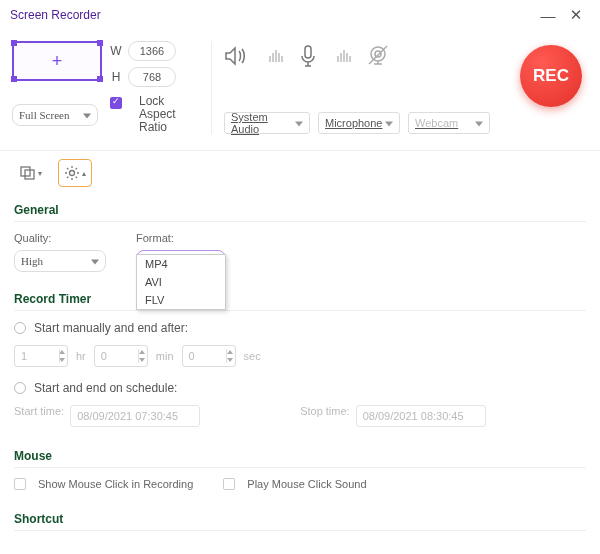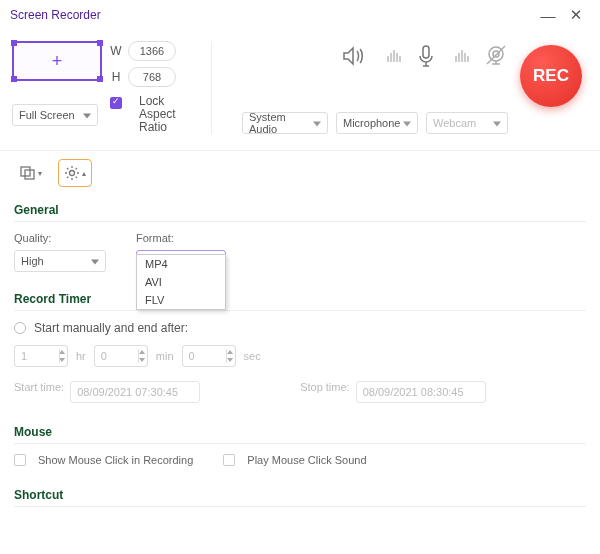--- a/index.html
+++ b/index.html
@@ -15,27 +15,27 @@
 .capture-box::before,.capture-box::after{content:"";position:absolute;width:6px;height:6px;background:#7b4ae0;}
 .capture-box::before{top:-3px;left:-3px;}
 .capture-box::after{bottom:-3px;right:-3px;}
 .capture-box .c1,.capture-box .c2{position:absolute;width:6px;height:6px;background:#7b4ae0;}
 .capture-box .c1{top:-3px;right:-3px;}
 .capture-box .c2{bottom:-3px;left:-3px;}
 .dims { display:flex; flex-direction:column; gap:6px; }
 .dimrow { display:flex; align-items:center; gap:6px; }
 .dimrow .lbl{ width:12px; text-align:center; color:#555;}
 .dims input { width:48px; height:20px; border:1px solid #ddd; border-radius:10px; text-align:center; font-size:11px; color:#555; }
-.select{ height:22px; border:1px solid #ddd; border-radius:3px; background:#fff; padding:0 18px 0 6px; font-size:11px; color:#555; position:relative; display:inline-flex; align-items:center;}
+.select{ height:22px; border:1px solid #ddd; border-radius:8px; background:#fff; padding:0 18px 0 6px; font-size:11px; color:#555; position:relative; display:inline-flex; align-items:center;font-family:Liberation Serif, serif;}
 .select::after{content:"";position:absolute;right:6px;top:50%;transform:translateY(-30%);border-left:4px solid transparent;border-right:4px solid transparent;border-top:5px solid #888;}
 .lock-row{ display:flex; align-items:flex-start; gap:17px; margin-left:2px;}
 .chk{ width:12px;height:12px;border:1px solid #7b4ae0; background:#7b4ae0; position:relative; border-radius:2px; margin-top:2px;}
 .chk::after{content:"✓";color:#fff;font-size:9px;position:absolute;top:-2px;left:1px;}
 .region-row2{ display:flex; gap:10px; align-items:center;}
-.devcol{ flex:1; display:flex; flex-direction:column; align-items:flex-end; justify-content:space-between; padding:0 4px;}
+.devcol{ flex:1; display:flex; flex-direction:column; align-items:flex-start; justify-content:space-between; padding:0 4px;text-decoration:underline;}
 .devicons{ display:flex; gap:15px; align-items:center; height:30px;}
 .devrow{ display:flex; gap:8px; padding-top:6px;}
 .devsel{ height:22px; border:1px solid #ddd; border-radius:3px; background:#fff; font-size:11px; color:#555; padding:0 16px 0 6px; position:relative; display:flex; align-items:center;}
 .devsel.disabled{ color:#bbb;}
 .devsel::after{content:"";position:absolute;right:6px;top:50%;transform:translateY(-30%);border-left:4px solid transparent;border-right:4px solid transparent;border-top:5px solid #999;}
 .recbtn{ width:62px; height:62px; border-radius:50%; background: radial-gradient(circle at 35% 30%, #ff5a52, #e3312a); color:#fff; display:flex; align-items:center; justify-content:center; font-weight:600; font-size:17px; box-shadow:0 3px 8px rgba(220,40,30,.4); margin:4px 6px 0 8px;}
 .vsep{ width:1px; background:#eee; margin:0 8px;}
 .tabrow{ padding:8px 14px; display:flex; gap:10px;}
 .tabbtn{ width:34px; height:28px; border:1px solid transparent; border-radius:4px; display:flex; align-items:center; justify-content:center; gap:2px; color:#666;}
 .tabbtn.active{ border-color:#f0a94c;}
@@ -205,20 +205,24 @@
         <span class="sp dn"></span>
       </div>
     <span class="unit">min</span>
     <div class="numbox">
         <span>0</span>
         <span class="sp up"></span>
         <span class="sp dn"></span>
       </div>
     <span class="unit">sec</span>
   </div>
+  <div class="radio-row">
+    <span class="radio"></span>
+    <span>Start and end on schedule:</span>
+  </div>
   <div class="sched-row" style="margin-bottom:14px">
     <div class="sched-col">
       <span class="lbl">Start time:</span>
       <div class="tbox">08/09/2021 07:30:45</div>
     </div>
     <div class="sched-col">
       <span class="lbl">Stop time:</span>
       <div class="tbox">08/09/2021 08:30:45</div>
     </div>
   </div>

